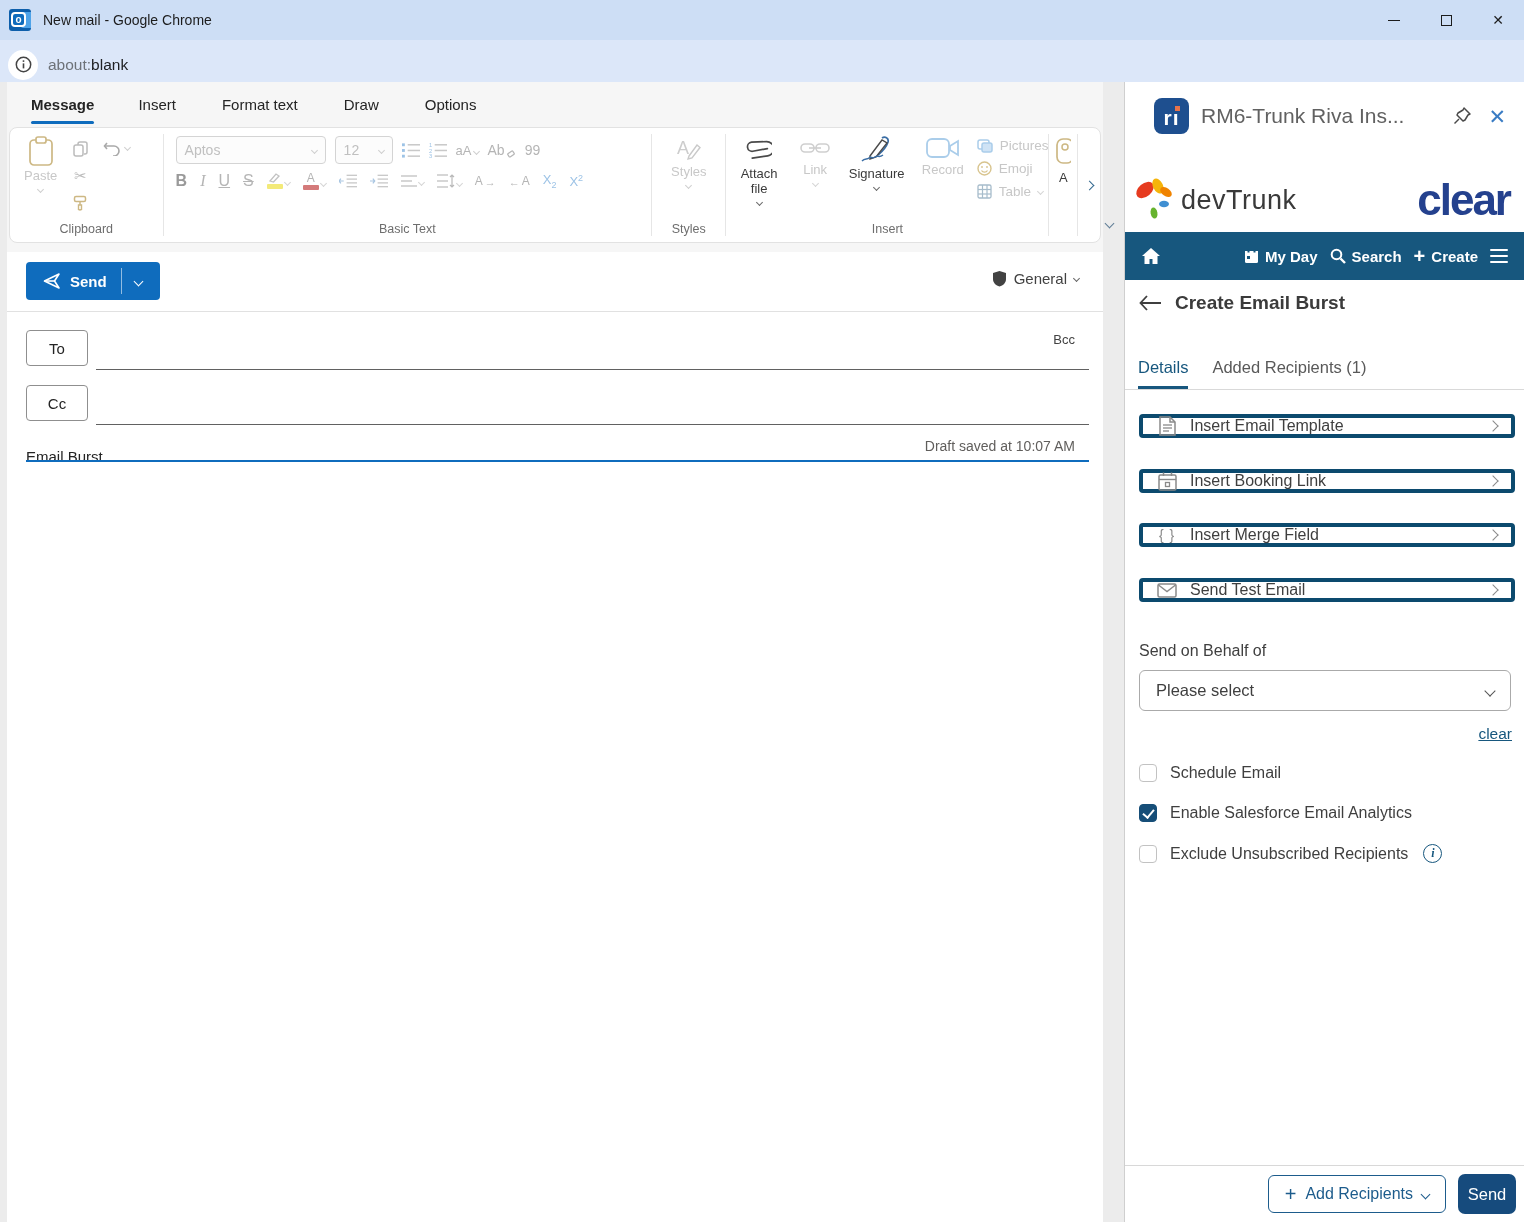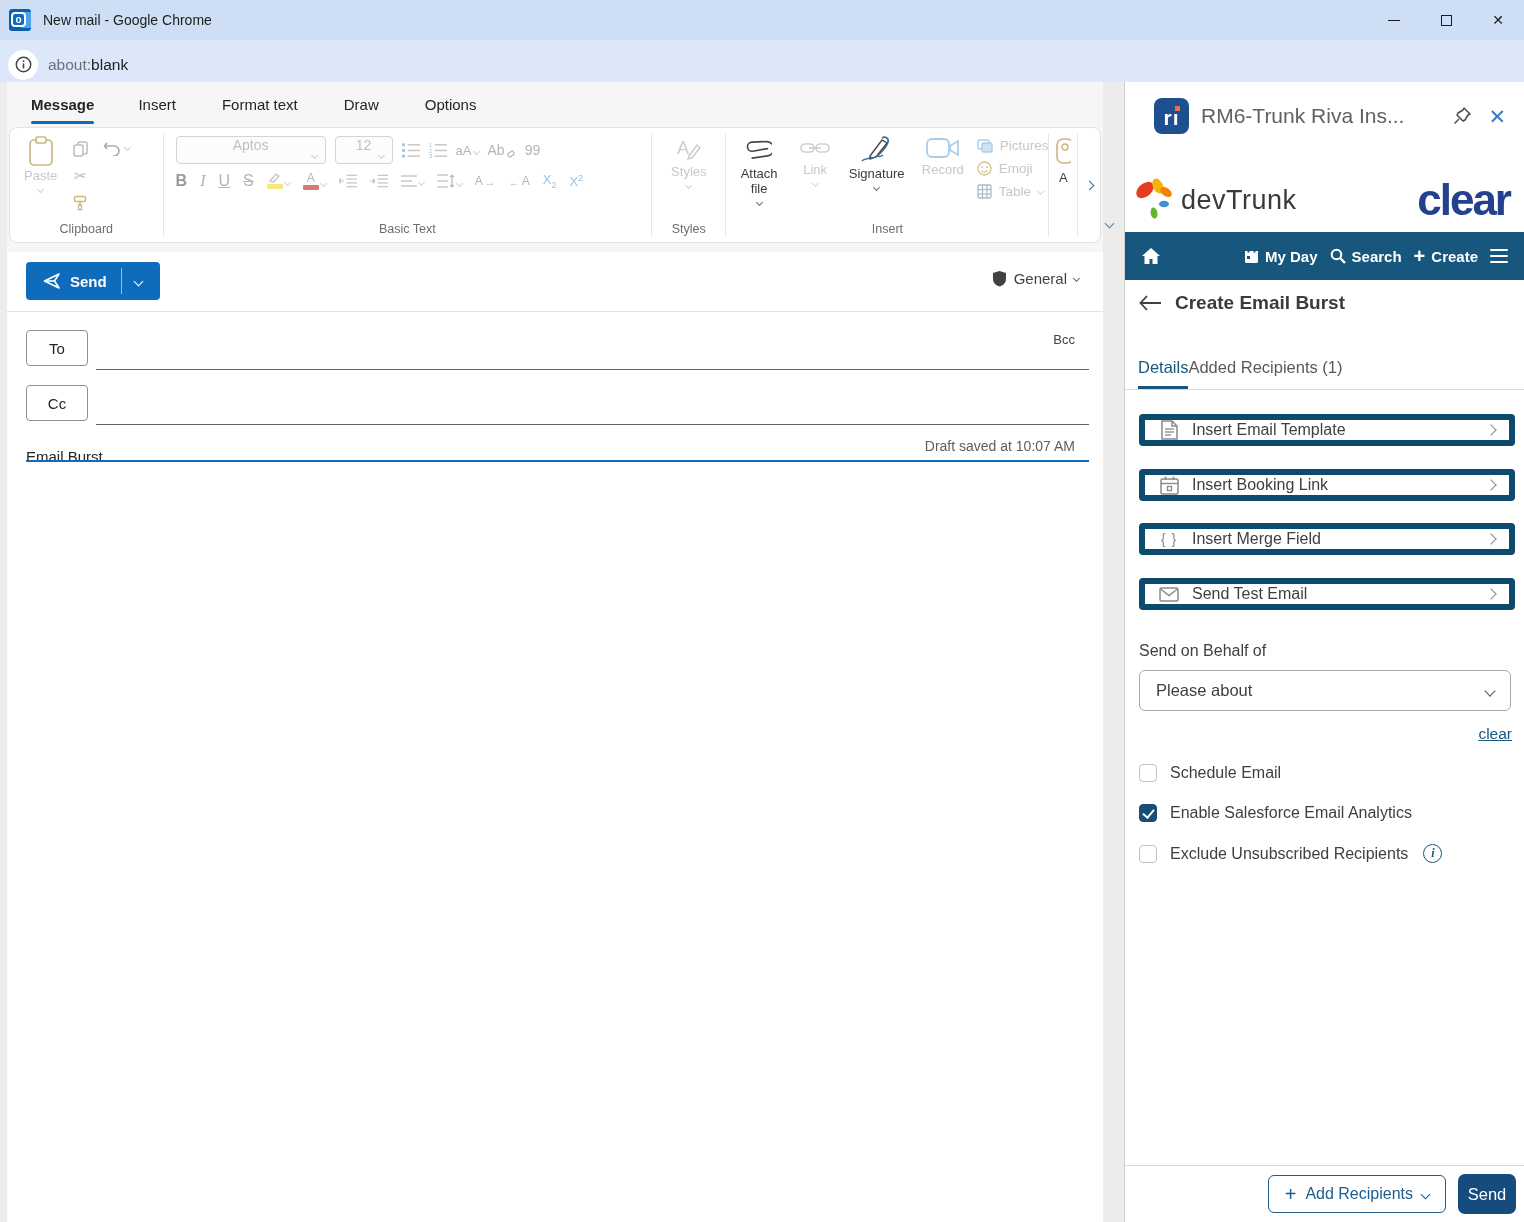--- a/index.html
+++ b/index.html
@@ -44,21 +44,21 @@
   .rgroup { position:relative; height:100%; display:flex; flex-direction:column; }
   .rgroup .gbody { flex:1; display:flex; align-items:flex-start; }
   .rgroup .glabel { text-align:center; font-size:12.5px; color:#6e6e6e; padding-bottom:6px; }
   .vsep { width:1px; background:#e6e6e6; margin:6px 0; }
 
   .bigbtn { display:flex; flex-direction:column; align-items:center; justify-content:flex-start; padding-top:8px; gap:3px; font-size:13px; color:#c8c8c8; line-height:1.15; text-align:center; }
   .bigbtn.en { color:#3b3b3b; }
   .smallcol { display:flex; flex-direction:column; gap:9px; padding-top:12px; }
   .icon16 { width:18px; height:18px; display:inline-flex; align-items:center; justify-content:center; }
 
-  .selectbox { height:28px; border:1px solid #d4d4d4; border-radius:4px; background:#fcfcfc; display:flex; align-items:center; padding:0 8px; color:#c0c0c0; font-size:14px;flex-direction:column; }
+  .selectbox { height:28px; border:1px solid #d4d4d4; border-radius:4px; background:#fcfcfc; display:flex; align-items:center; padding:0 8px; color:#c0c0c0; font-size:14px; }
   .selectbox .chev { margin-left:auto; border-color:#cfcfcf; }
 
   .glyphbtn { font-size:16px; color:#a8a8a8; display:inline-flex; align-items:flex-end; gap:2px; }
   .rowicons { display:flex; align-items:center; gap:13px; }
 
   .hl-bar { display:inline-block; width:16px; height:5px; border-radius:1px; }
 
   
   .mail { position:absolute; left:0; top:170px; width:100%; height:970px; background:#fff; }
   .send-btn { position:absolute; left:19px; top:10px; height:38px; width:134px; background:#0f6cbd; border-radius:4px; display:flex; align-items:center; color:#fff; }
@@ -92,26 +92,26 @@
 
   .ad-nav { position:absolute; left:0; top:150px; width:100%; height:48px; background:#17577e; display:flex; align-items:center; color:#fff; font-size:15px; }
   .ad-nav .navitem { display:flex; align-items:center; gap:6px; font-weight:bold; }
   .ad-nav .right { margin-left:auto; display:flex; align-items:center; gap:12px; margin-right:16px; }
   .hamburger { display:flex; flex-direction:column; gap:3.5px; }
   .hamburger i { width:18px; height:2.5px; background:#fff; border-radius:1px; }
 
   .back-row { position:absolute; left:0; top:210px; width:100%; display:flex; align-items:center; gap:14px; padding-left:14px; }
   .back-row .heading { font-size:19px; font-weight:bold; color:#3b3b3b; }
 
-  .ad-tabs { position:absolute; left:0; top:262px; width:100%; height:46px; border-bottom:1px solid #d9d9d9; display:flex; align-items:flex-end; padding:0 0 0 13px; font-size:16.5px; }
+  .ad-tabs { position:absolute; left:0; top:262px; width:100%; height:46px; border-bottom:1px solid #d9d9d9; display:flex; align-items:flex-end; gap:24px; padding:0 0 0 13px; font-size:16.5px; }
   .ad-tab { padding-bottom:12px; position:relative; color:#595959; }
   .ad-tab.active { color:#17577e; }
   .ad-tab.active::after { content:""; position:absolute; left:0; right:0; bottom:0; height:3px; background:#17577e; }
 
-  .action-btn { position:absolute; left:14px; width:376px; height:32px; border:6px solid #0c4a6e; border-radius:4px; background:#fff; display:flex; align-items:center; padding:0 14px; gap:13px; }
+  .action-btn { position:absolute; left:14px; width:376px; height:24px; border:4px solid #0c4a6e; border-radius:4px; background:#fff; display:flex; align-items:center; padding:0 14px; gap:13px; }
   .action-btn .lbl { font-size:16px; color:#3f3f3f; }
   .action-btn .chev { margin-left:auto; width:8px; height:8px; border-color:#8a8a8a; }
   .aicon { width:20px; height:20px; display:flex; align-items:center; justify-content:center; color:#8a8a8a; }
   .braces { font-size:14px; color:#8a8a8a; letter-spacing:1px; }
 
   .sob-label { position:absolute; left:14px; top:560px; font-size:16px; color:#3f3f3f; }
   .sob-select { position:absolute; left:14px; top:588px; width:372px; height:41px; border:1px solid #aaaaaa; border-radius:6px; display:flex; align-items:center; padding:0 16px; font-size:16.5px; color:#3f3f3f; background:#fff; }
   .sob-select .chev { margin-left:auto; width:8px; height:8px; border-color:#555; }
   .clear-link { position:absolute; right:12px; top:643px; font-size:15.5px; color:#17577e; text-decoration:underline; }
 
@@ -613,21 +613,21 @@
             <rect x="1" y="1" width="18" height="13" rx="1.5" fill="none" stroke="#8a8a8a" stroke-width="1.5"></rect>
             <path d="M1.5 2 10 8.5 18.5 2" fill="none" stroke="#8a8a8a" stroke-width="1.4"></path>
           </svg>
         </span>
       <span class="lbl">Send Test Email</span>
       <span class="chev right"></span>
     </div>
 
     <div class="sob-label">Send on Behalf of</div>
     <div class="sob-select">
-      <span>Please about</span>
+      <span>Please select</span>
       <span class="chev"></span>
     </div>
     <a class="clear-link" href="#">clear</a>
 
     <div class="cbrow" style="top:682px">
       <span class="cbox"></span>
       <span>Schedule Email</span>
     </div>
     <div class="cbrow" style="top:722px">
       <span class="cbox checked"></span>

